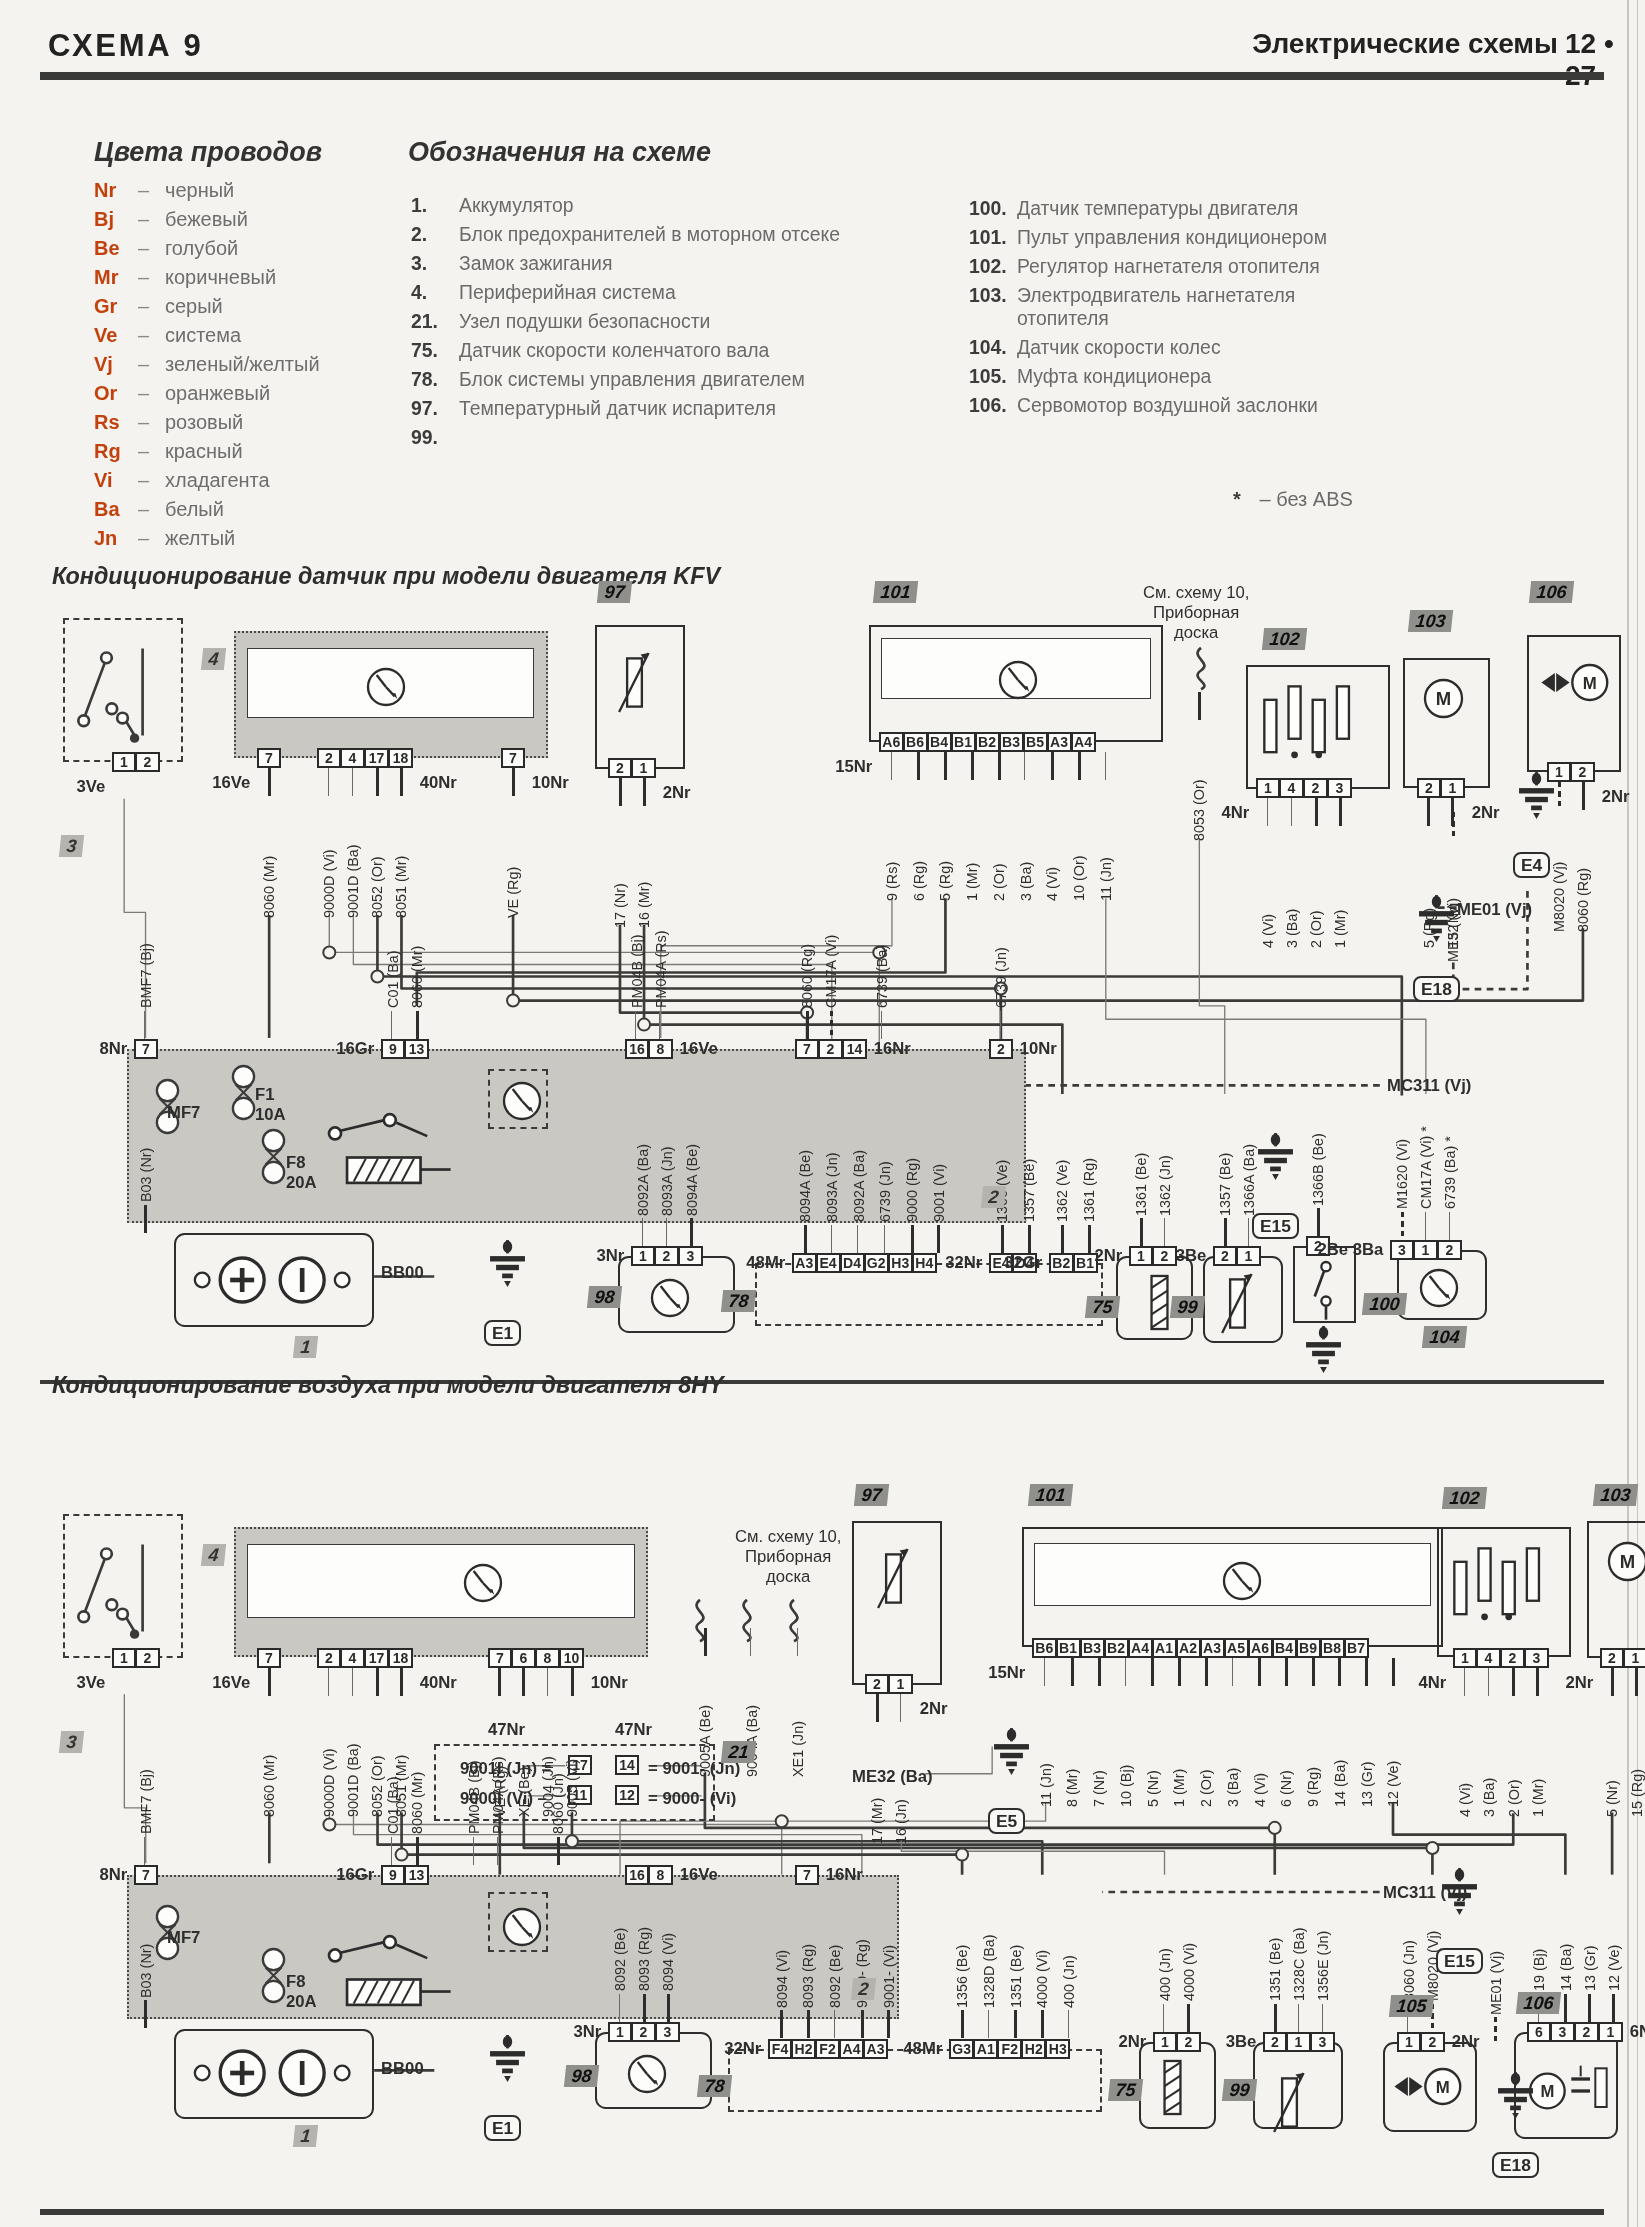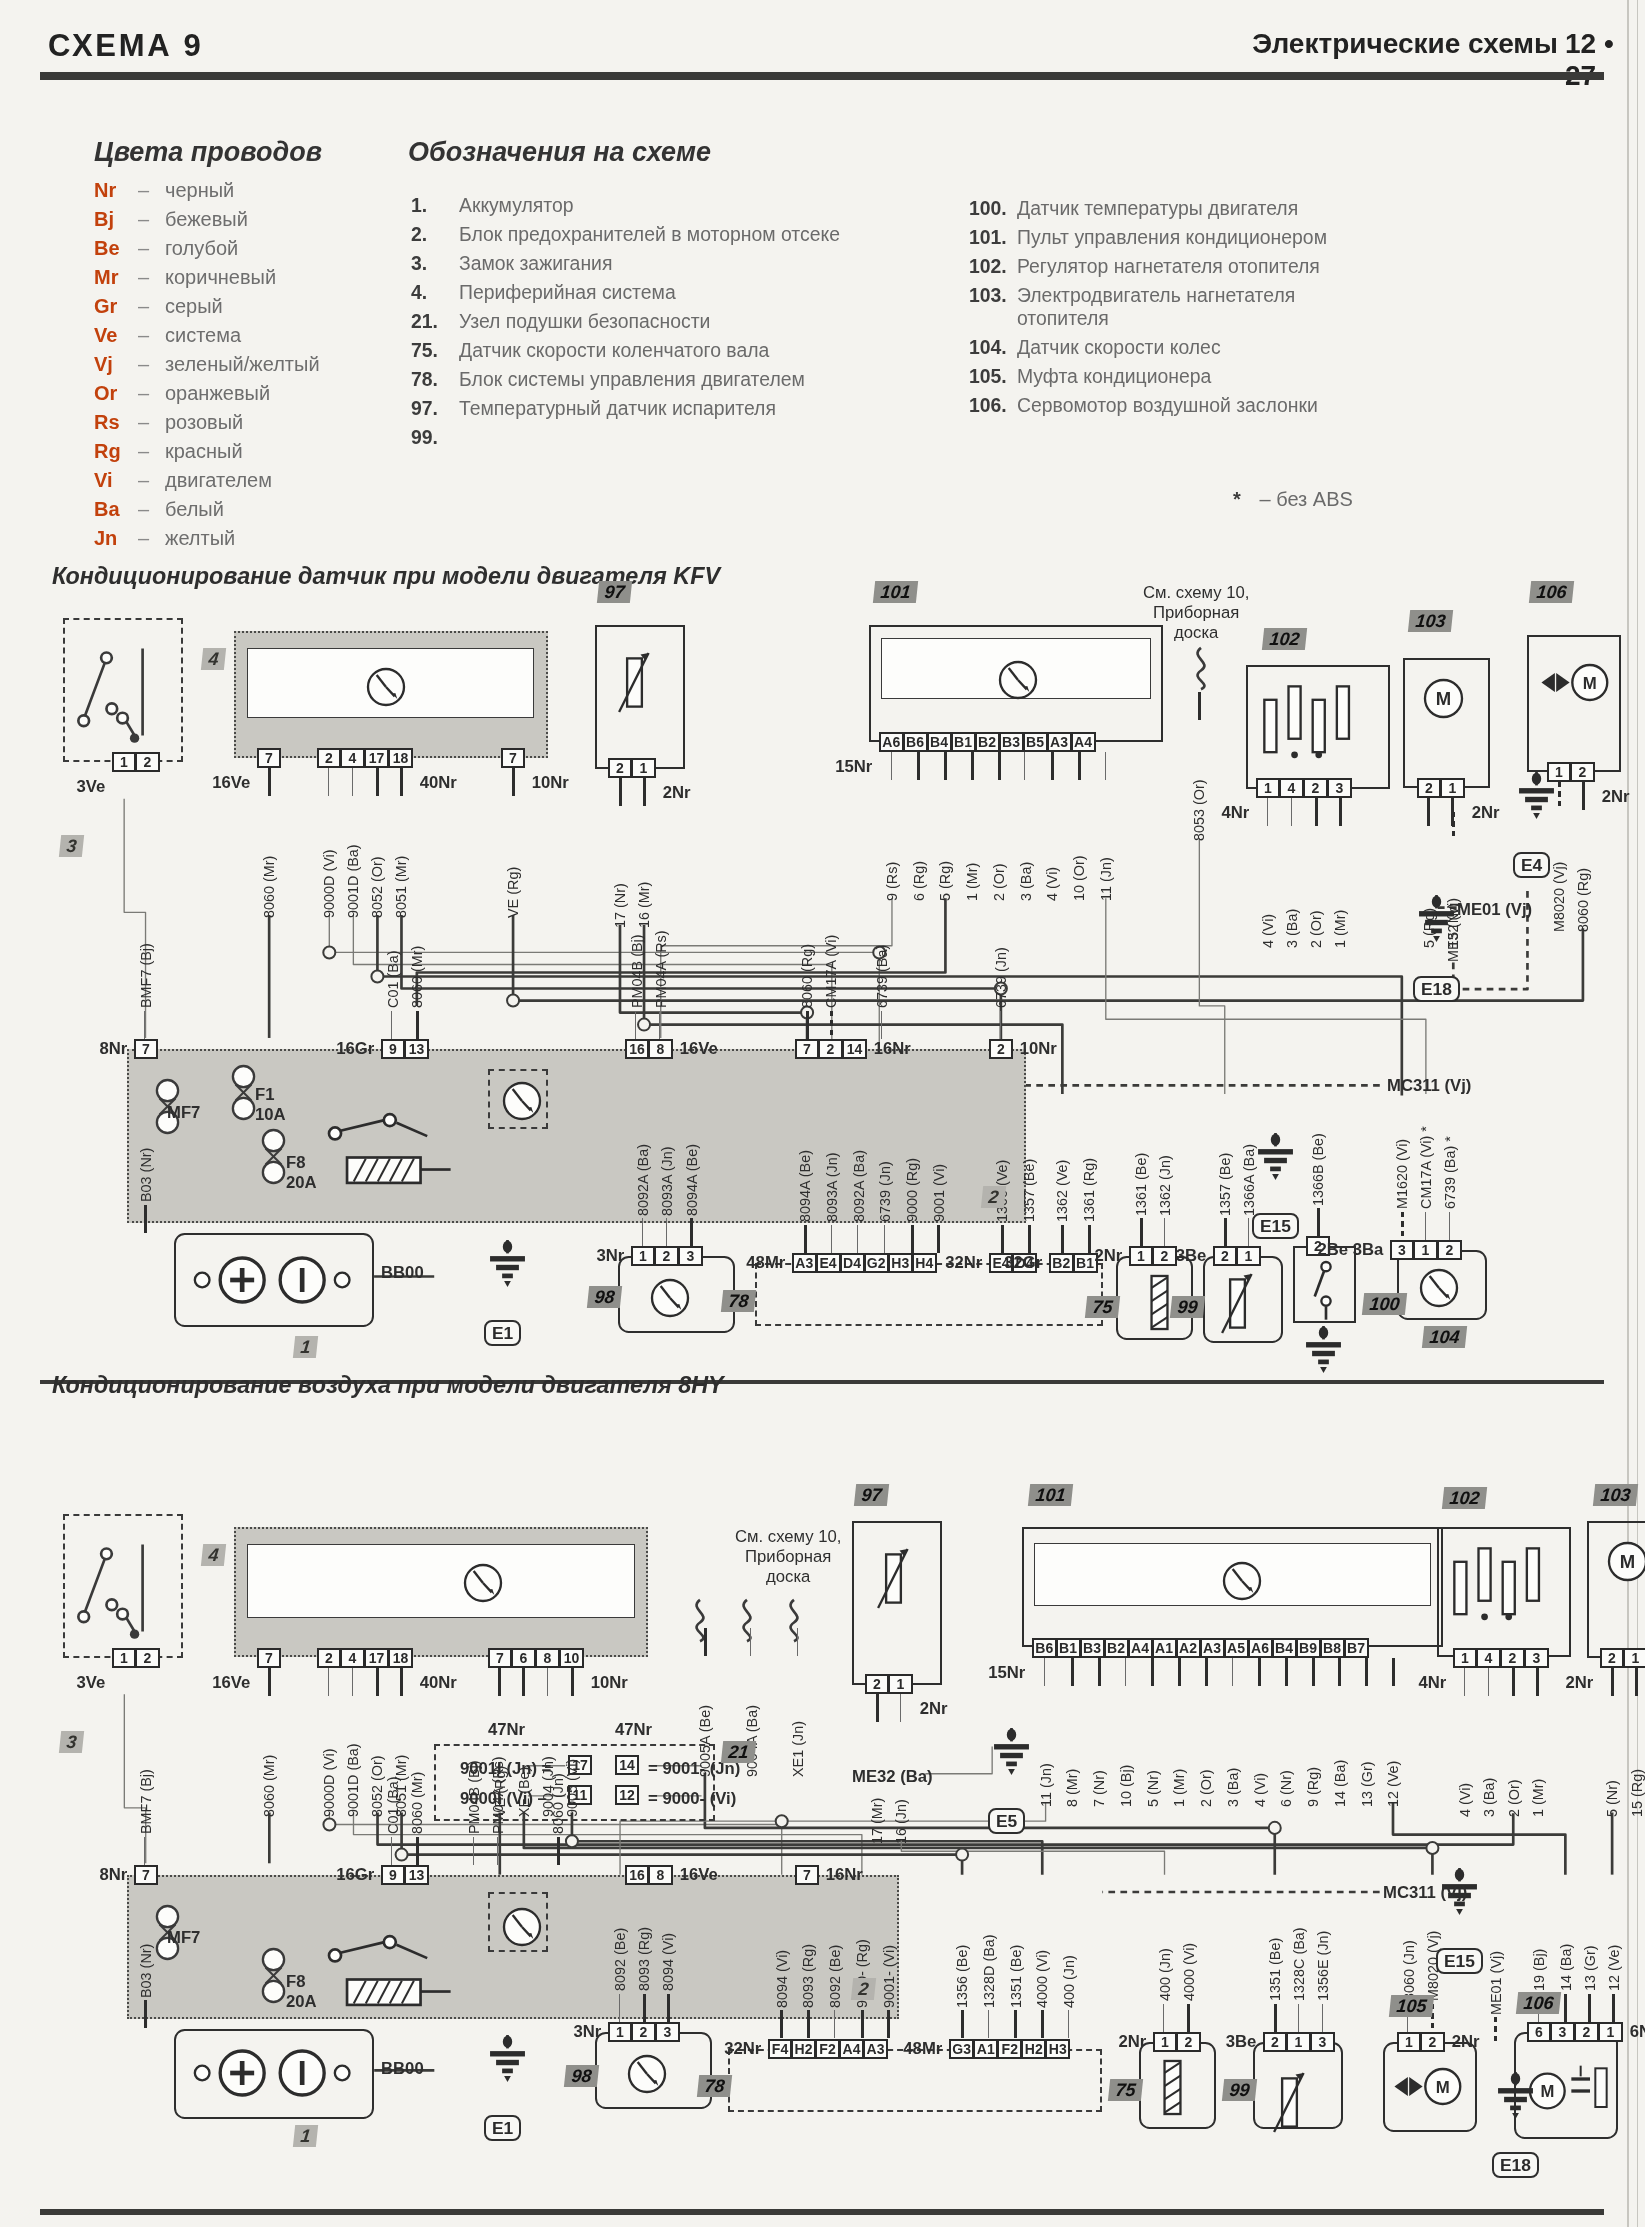--- a/index.html
+++ b/index.html
@@ -68,21 +68,21 @@
     <div class="wc-row"><span class="wc-code">Nr</span><span class="wc-dash">–</span><span>черный</span></div>
     <div class="wc-row"><span class="wc-code">Bj</span><span class="wc-dash">–</span><span>бежевый</span></div>
     <div class="wc-row"><span class="wc-code">Be</span><span class="wc-dash">–</span><span>голубой</span></div>
     <div class="wc-row"><span class="wc-code">Mr</span><span class="wc-dash">–</span><span>коричневый</span></div>
     <div class="wc-row"><span class="wc-code">Gr</span><span class="wc-dash">–</span><span>серый</span></div>
     <div class="wc-row"><span class="wc-code">Ve</span><span class="wc-dash">–</span><span>система</span></div>
     <div class="wc-row"><span class="wc-code">Vj</span><span class="wc-dash">–</span><span>зеленый/желтый</span></div>
     <div class="wc-row"><span class="wc-code">Or</span><span class="wc-dash">–</span><span>оранжевый</span></div>
     <div class="wc-row"><span class="wc-code">Rs</span><span class="wc-dash">–</span><span>розовый</span></div>
     <div class="wc-row"><span class="wc-code">Rg</span><span class="wc-dash">–</span><span>красный</span></div>
-    <div class="wc-row"><span class="wc-code">Vi</span><span class="wc-dash">–</span><span>двигателем</span></div>
+    <div class="wc-row"><span class="wc-code">Vi</span><span class="wc-dash">–</span><span>хладагента</span></div>
     <div class="wc-row"><span class="wc-code">Ba</span><span class="wc-dash">–</span><span>белый</span></div>
     <div class="wc-row"><span class="wc-code">Jn</span><span class="wc-dash">–</span><span>желтый</span></div>
   </div>
 
 <div class="sec-title" style="left:408px;top:137px;">Обозначения на схеме</div>
 <div class="lg-col" style="left:411px;top:194px;width:541px;" id="lg-col1">
     <div class="lg-row">
       <span class="lg-num">1.</span>
       <span class="lg-txt">Аккумулятор</span>
     </div>

